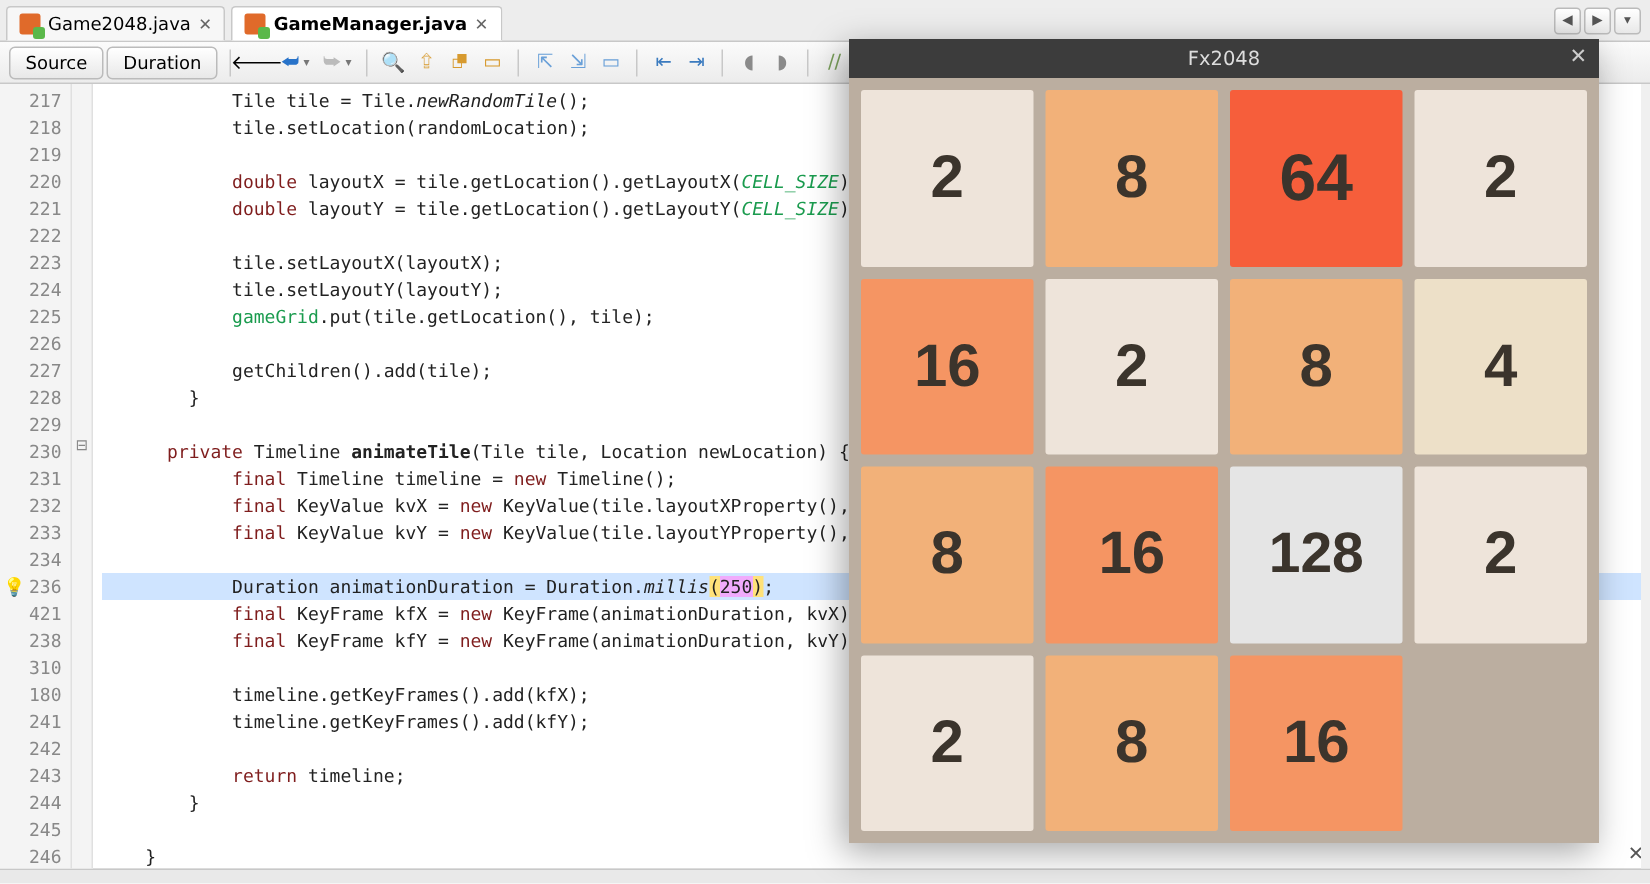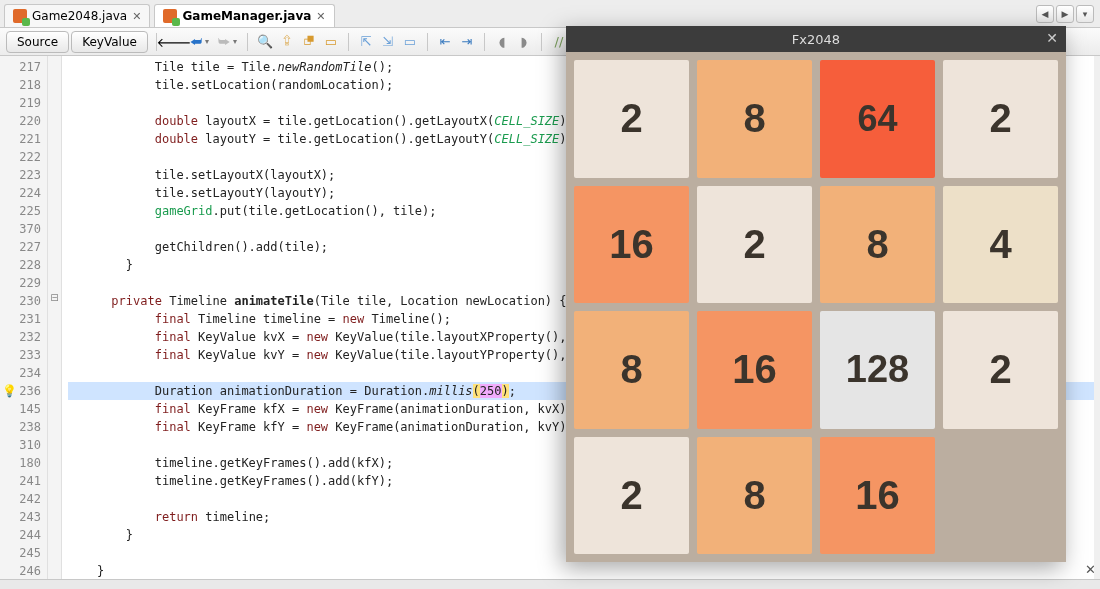--- a/index.html
+++ b/index.html
@@ -157,21 +157,21 @@
   </div>
   <div class="tabs-right">
     <span class="nav-btn">◀</span>
     <span class="nav-btn">▶</span>
     <span class="nav-btn">▾</span>
   </div>
 </div>
 
 <div class="toolbar">
   <span class="view-btn">Source</span>
-  <span class="view-btn">KeyValue</span>
+  <span class="view-btn">Duration</span>
   <span class="tb-sep"></span>
   <span class="tb-icon">🡐</span>
   <span class="tb-icon" style="color:#2873c9">⮨</span>
     <span class="tb-drop">▾</span>
   <span class="tb-icon" style="color:#bbb">⮩</span>
     <span class="tb-drop">▾</span>
   <span class="tb-sep"></span>
   <span class="tb-icon" style="color:#d79a2f">🔍</span>
   <span class="tb-icon" style="color:#d79a2f">⮸</span>
   <span class="tb-icon" style="color:#d79a2f">⮻</span>
@@ -196,32 +196,32 @@
     <span class="gutter-lamp">💡</span>
   <div>217</div>
       <div>218</div>
       <div>219</div>
       <div>220</div>
       <div>221</div>
       <div>222</div>
       <div>223</div>
       <div>224</div>
       <div>225</div>
-      <div>370</div>
+      <div>226</div>
       <div>227</div>
       <div>228</div>
       <div>229</div>
       <div>230</div>
       <div>231</div>
       <div>232</div>
       <div>233</div>
       <div>234</div>
       <div></div>
       <div>236</div>
-      <div>145</div>
+      <div>421</div>
       <div>238</div>
       <div>310</div>
       <div>180</div>
       <div>241</div>
       <div>242</div>
       <div>243</div>
       <div>244</div>
       <div>245</div>
       <div>246</div>
     </div>
@@ -264,21 +264,21 @@
 <div class="scrollbar-r"></div>
 
 <div class="fxwin">
   <div class="fxtitle">
     <span>Fx2048</span>
     <span class="close">✕</span>
   </div>
   <div class="board" id="board">
       <div class="tile" style="background: rgb(238, 228, 218); color: rgb(59, 52, 44); font-size: 40px;">2</div>
       <div class="tile" style="background: rgb(242, 177, 121); color: rgb(59, 52, 44); font-size: 40px;">8</div>
-      <div class="tile" style="background: rgb(246, 94, 59); color: rgb(59, 52, 44); font-size: 36px;">64</div>
+      <div class="tile" style="background: rgb(246, 94, 59); color: rgb(59, 52, 44); font-size: 44px;">64</div>
       <div class="tile" style="background: rgb(238, 228, 218); color: rgb(59, 52, 44); font-size: 40px;">2</div>
       <div class="tile" style="background: rgb(245, 149, 99); color: rgb(59, 52, 44); font-size: 40px;">16</div>
       <div class="tile" style="background: rgb(238, 228, 218); color: rgb(59, 52, 44); font-size: 40px;">2</div>
       <div class="tile" style="background: rgb(242, 177, 121); color: rgb(59, 52, 44); font-size: 40px;">8</div>
       <div class="tile" style="background: rgb(237, 224, 200); color: rgb(59, 52, 44); font-size: 40px;">4</div>
       <div class="tile" style="background: rgb(242, 177, 121); color: rgb(59, 52, 44); font-size: 40px;">8</div>
       <div class="tile" style="background: rgb(245, 149, 99); color: rgb(59, 52, 44); font-size: 40px;">16</div>
       <div class="tile" style="background: #e5e5e5; color: rgb(59, 52, 44); font-size: 38px;">128</div>
       <div class="tile" style="background: rgb(238, 228, 218); color: rgb(59, 52, 44); font-size: 40px;">2</div>
       <div class="tile" style="background: rgb(238, 228, 218); color: rgb(59, 52, 44); font-size: 40px;">2</div>

